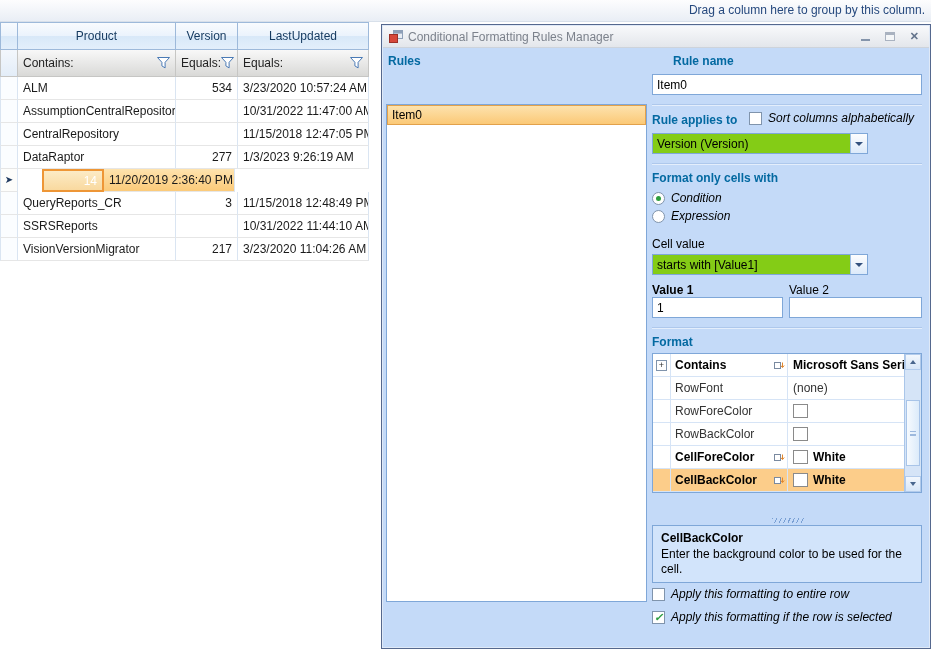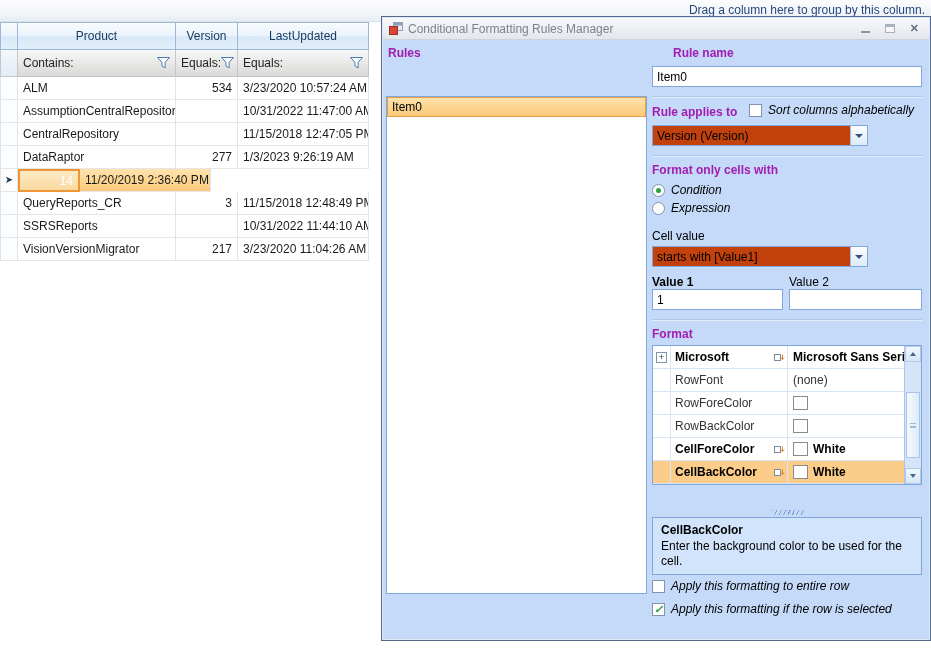--- a/index.html
+++ b/index.html
@@ -42,44 +42,44 @@
   .gcell {
     border-right:1px solid #dae5f2; border-bottom:1px solid #e6e6e6;
     background:#fff; display:flex; align-items:center; padding:0 5px; overflow:hidden; white-space:nowrap;
   }
   .gcell:first-child { border-left:1px solid #dae5f2; }
   .gcell.ind { background:#fbfdff; justify-content:center; padding:0; }
   .gcell.num { justify-content:flex-end; }
   .grow.selected .gcell { background:linear-gradient(#fee3ae,#fbca79); }
   .grow.selected .gcell.ind { background:#fdfdfb; }
   .grow.selected .gcell.focus-cell {
-    border:2px solid #ee9636; background:linear-gradient(#fcebc6,#f9d99f); color:#fff;
+    border:2px solid #ee9636; background:linear-gradient(#fcebc6,#f9d99f); color:#fff;margin-left:24px;
   }
   .row-arrow { color:#1f3a60; font-size:10px; line-height:10px; }
 
   
   .dialog {
-    position:absolute; left:381px; top:16px; width:550px; height:625px;
+    position:absolute; left:381px; top:24px; width:550px; height:625px;
     background:#c4daf8; border:1px solid #55688e;
     box-shadow:inset 0 0 0 1px #dfe9f7;
   }
   .titlebar {
     position:absolute; left:1px; right:1px; top:1px; height:22px;
     background:linear-gradient(#f8f9fb,#e3e6eb); border-bottom:1px solid #cdd3db;
     display:flex; align-items:center; padding:0 6px;
   }
   .title-text { color:#7c828c; margin-left:5px; }
   .win-btns { margin-left:auto; display:flex; align-items:center; gap:15px; padding-right:4px; }
   .wb { color:#64748c; font-weight:bold; font-size:11px; line-height:11px; cursor:default; }
   .wb-min { width:9px; height:8px; border-bottom:2px solid #8494ab; }
   .wb-max { width:10px; height:9px; border:1px solid #a9b2c0; border-top:3px solid #a9b2c0; background:#f4f6f8; }
 
   .dlg-body { position:absolute; left:1px; top:23px; right:1px; bottom:1px; }
 
-  .lblb { font-weight:bold; color:#a21caf; position:absolute; }
+  .lblb { font-weight:bold; color:#0369a1; position:absolute; }
   .lbl  { color:#000; position:absolute; }
 
   .btn {
     position:absolute; background:linear-gradient(#ffffff,#e3edfa 45%,#d4e4f7);
     border:1px solid #7fa7d8; border-radius:2px; color:#1c3a66;
     display:flex; align-items:center; justify-content:center; height:30px;
     font-family:inherit; font-size:12px;margin-top:44px;
   }
   .btn.focused { border:2px solid #e09137; }
   .btn.disabled { color:#98a5b7; border-color:#aabfd9; background:linear-gradient(#f7f9fc,#e9eff7); }
@@ -94,21 +94,21 @@
   }
 
   .rcol { position:absolute; left:269px; top:0; width:270px; height:100%; }
 
   .tinput {
     position:absolute; border:1px solid #7fa7d8; background:#fff; height:21px; width:270px;
     font:12px "Liberation Sans",sans-serif; padding:0 4px; color:#000; outline:none;
   }
 
   .combo {
-    position:absolute; width:216px; height:21px; border:1px solid #7fa7d8; background:#c2410c;
+    position:absolute; width:216px; height:21px; border:1px solid #7fa7d8; background:#84cc16;
     display:flex; align-items:center;
   }
   .combo .ctxt { padding-left:4px; color:#000; }
   .combo .dd-btn {
     margin-left:auto; width:17px; height:100%;
     background:linear-gradient(#fdfdfe,#dceafa); border-left:1px solid #9ebfe4;
     display:flex; align-items:center; justify-content:center;
   }
   .tri-down { width:0; height:0; border-left:4px solid transparent; border-right:4px solid transparent; border-top:4px solid #33517e; }
 
@@ -329,21 +329,21 @@
 
       <div class="lblb" style="left:0; top:287px;">Format</div>
 
       <div class="pgrid" style="top:305px;">
         <div class="prows">
           <div class="prow b">
             <span class="indentc">
                 <span class="plusbox">+</span>
               </span>
             <span class="pname">
-                <span>Microsoft</span>
+                <span>Contains</span>
               <span class="reset-ic">
                 <svg width="11" height="11" viewBox="0 0 11 11">
                     <rect x="0.5" y="2.5" width="6" height="6" fill="#fff" stroke="#7a8aa0"></rect>
                     <path d="M8.5 2.5 v4.5 M6.8 5.5 L8.5 7.6 L10.2 5.5" fill="none" stroke="#e0862e"></path>
                   </svg>
               </span>
             </span>
             <span class="pval">
                 <span>Microsoft Sans Serif,</span>
               </span>

